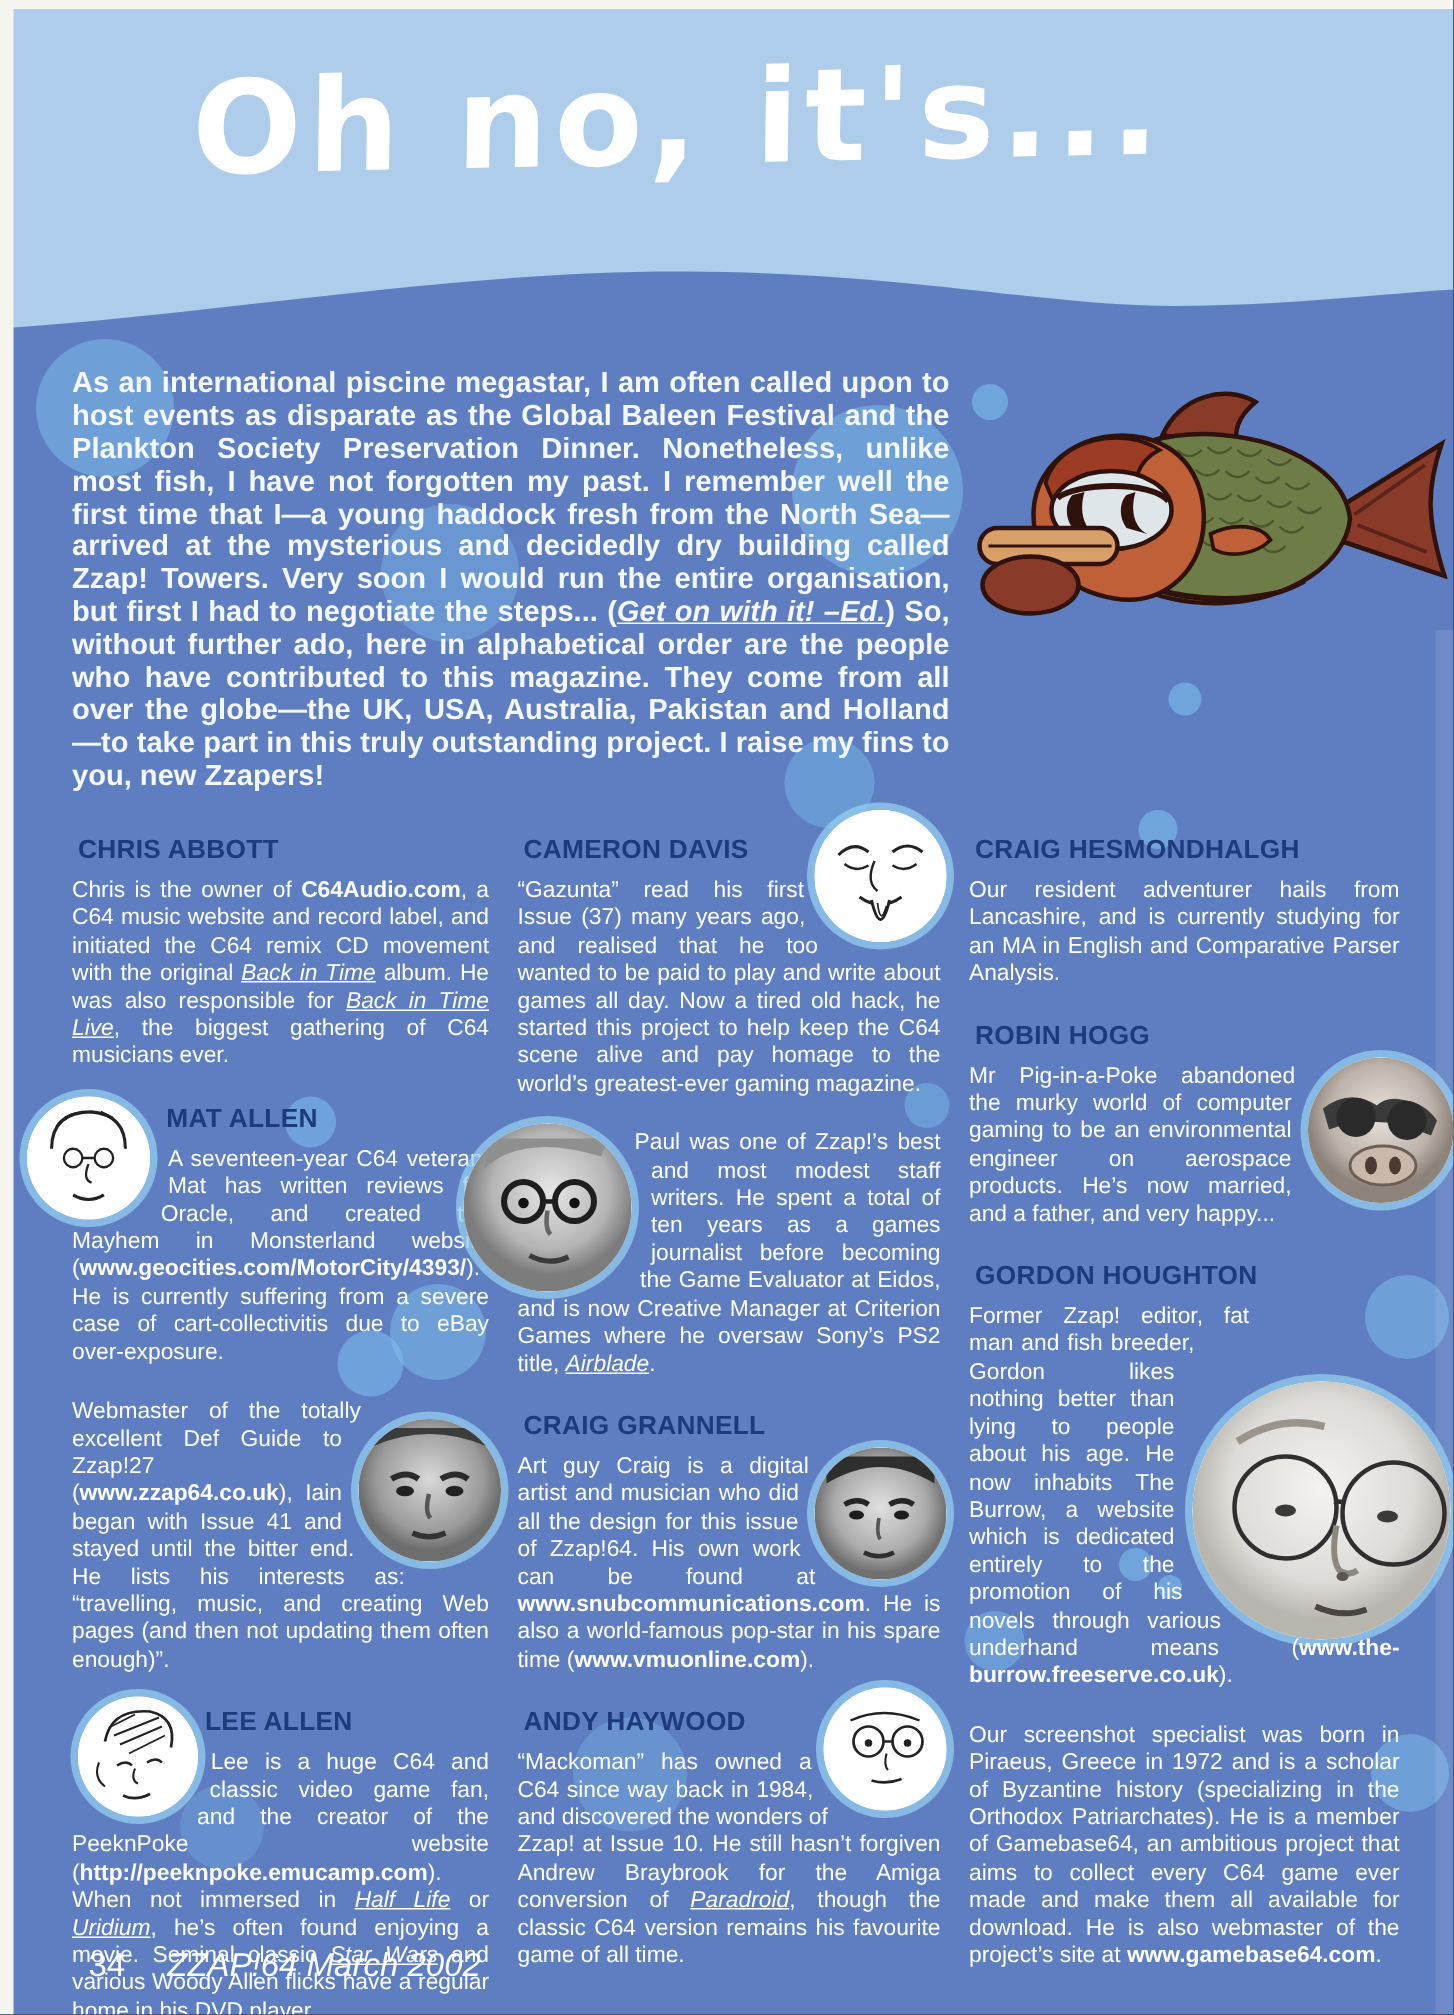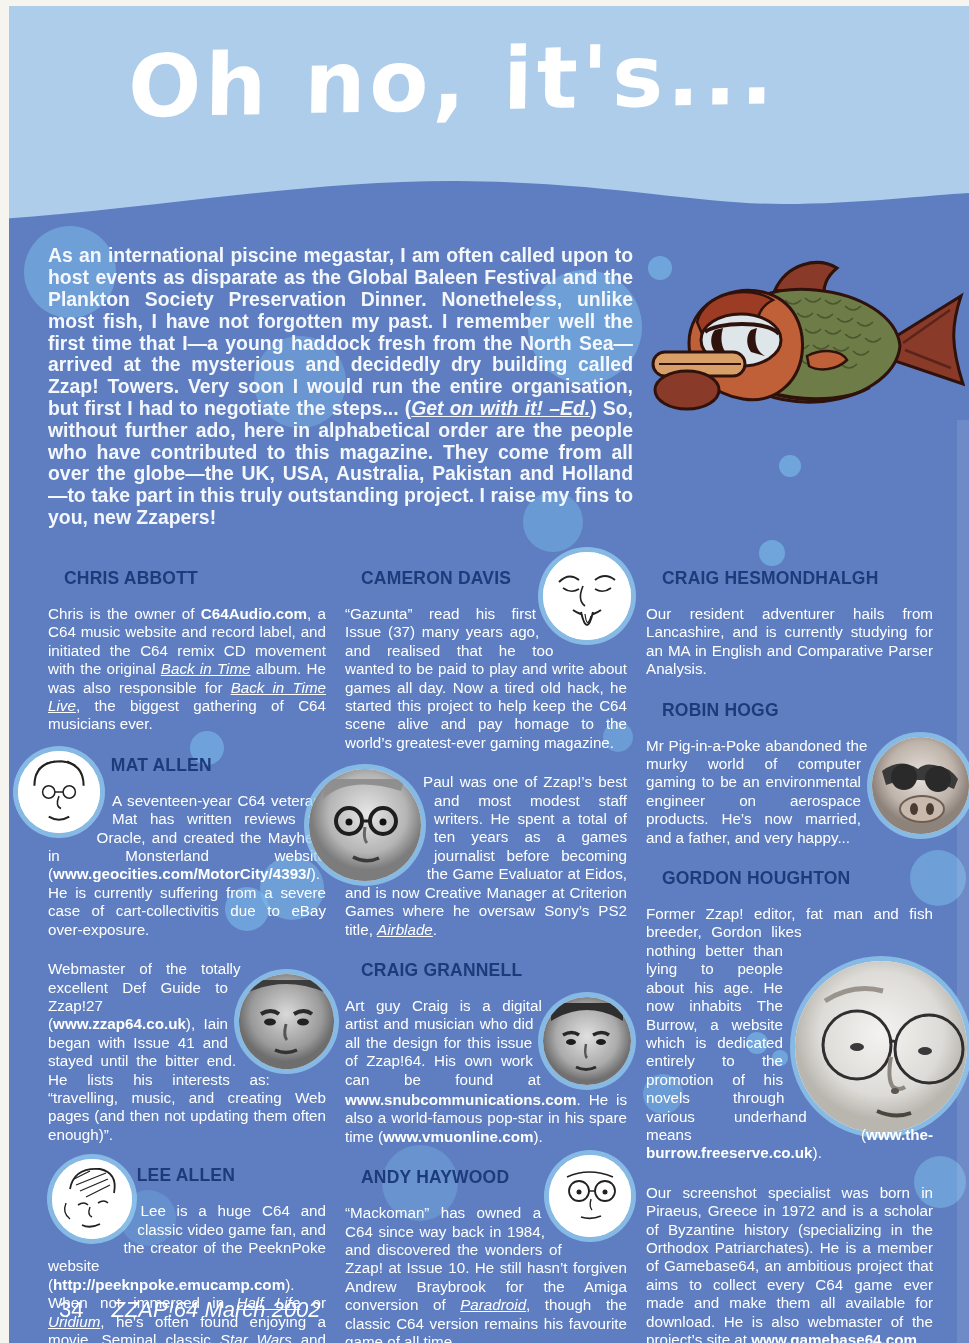--- a/index.html
+++ b/index.html
@@ -18,21 +18,21 @@
 
   .intro{position:absolute;left:48px;top:226px;width:585px;z-index:12;
       color:#f4f8fd;font-weight:bold;font-size:19.4px;line-height:21.8px;text-align:justify;}
 
   .fish-wrap{position:absolute;left:645px;top:248px;width:320px;height:190px;z-index:12;}
 
   .columns{position:absolute;left:48px;top:552px;width:885px;z-index:12;
       display:grid;grid-template-columns:278px 282px 287px;column-gap:19px;}
   .col{min-width:0;}
   section{margin-bottom:21px;}
-  h3{margin:16px;color:#1d3b7a;font-size:17.5px;font-weight:bold;letter-spacing:.2px;}
+  h3{margin:4px;color:#1d3b7a;font-size:17.5px;font-weight:bold;letter-spacing:.2px;}
   .bio{margin:8px 0 0;color:#ffffff;font-size:15.2px;line-height:18.4px;text-align:justify;}
   .run-b{font-weight:bold;}
   .run-i{font-style:italic;text-decoration:underline;}
 
   .portrait{border-radius:50%;overflow:hidden;background:#fff;
       box-shadow:0 0 0 5px rgba(150,205,240,.75);}
   .portrait svg{display:block;width:100%;height:100%;}
   .fl{float:left;shape-outside:circle(50%);}
   .fr{float:right;shape-outside:circle(50%);}
 

